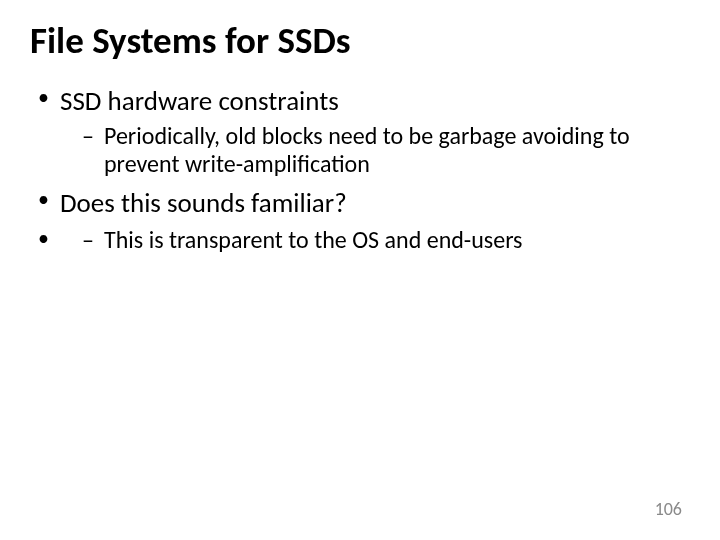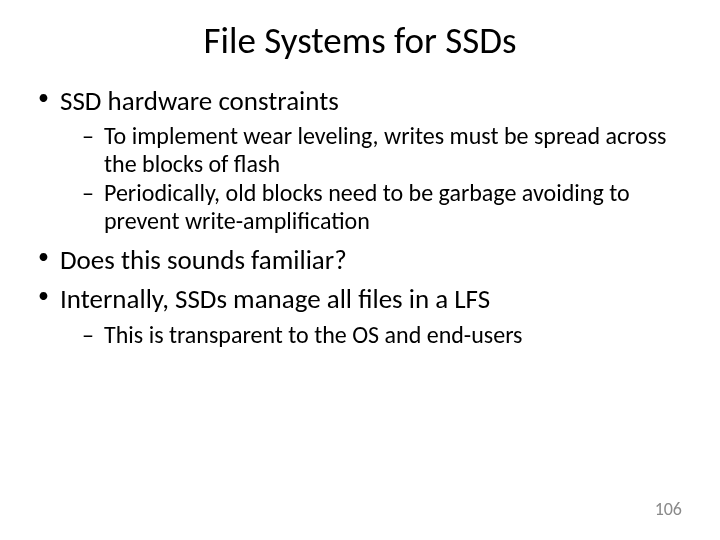--- a/index.html
+++ b/index.html
@@ -6,23 +6,23 @@
     body {
       width: 720px;
       height: 540px;
       background: #fff;
       font-family: Calibri, "Segoe UI", Arial, sans-serif;
       color: #000;
       position: relative;
       padding: 18px 30px 0 30px;
     }
     .title {
-      text-align: center;
+      text-align: left;
       font-size: 37px;
-      font-weight: 400;
+      font-weight: 700;
       margin-bottom: 22px;
       letter-spacing: 0px;
     }
     .level1 {
       list-style: none;
       padding-left: 8px;
     }
     .level1 > li {
       position: relative;
       padding-left: 22px;
@@ -67,32 +67,28 @@
 </head>
 <body>
 
 <h1 class="title">File Systems for SSDs</h1>
 
 <ul class="level1">
   <li>
     <span>SSD hardware constraints</span>
     <ul class="level2">
       <li>
-        <span>To implement wear leveling, writes must be spread across the blocks of flash</span>
-      </li>
-      <li>
         <span>Periodically, old blocks need to be garbage avoiding to prevent write-amplification</span>
       </li>
     </ul>
   </li>
   <li>
     <span>Does this sounds familiar?</span>
   </li>
   <li>
-    <span>Internally, SSDs manage all files in a LFS</span>
     <ul class="level2">
       <li>
         <span>This is transparent to the OS and end-users</span>
       </li>
     </ul>
   </li>
 </ul>
 
 <div class="page-num">106</div>
 

